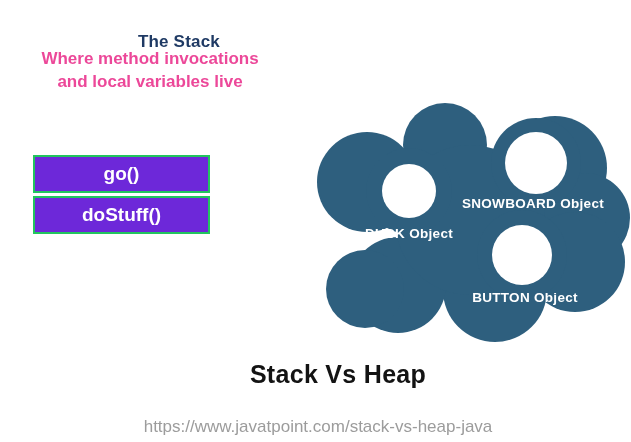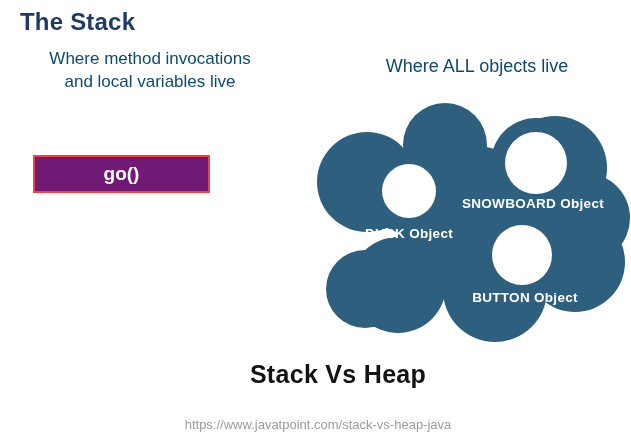--- a/index.html
+++ b/index.html
@@ -6,45 +6,46 @@
   .canvas {
     position: relative;
     width: 631px;
     height: 442px;
     background: #ffffff;
     overflow: hidden;
     font-family: "Liberation Sans", sans-serif;
   }
   .abs { position: absolute; }
   .col-title {
-    font-size: 24px;
+    font-size: 17px;
     font-weight: bold;
     color: #1f3a64;
-    text-align: left;
+    text-align: right;
     letter-spacing: 0.2px;
+    margin-top: 24px;
   }
   .col-subtitle {
     font-size: 17px;
-    font-weight: normal;
-    color: #0c4a6e;
+    font-weight: bold;
+    color: #ec4899;
     text-align: center;
     line-height: 1.35;
     white-space: pre-line;
   }
   .stack-title   { left: 20px;  top: 8px;  width: 200px; }
   .stack-subtitle{ left: 0px;   top: 48px; width: 300px; }
   .heap-title    { left: 376px; top: 8px;  width: 200px; }
   .heap-subtitle { left: 327px; top: 54px; width: 300px; font-size: 18px; }
 
   .stack-frames { left: 33px; top: 155px; width: 177px; display: flex; flex-direction: column; }
   .frame {
     height: 34px;
     margin-bottom: 3px;
-    background: #701a75;
-    border: 2px solid #ef4444;
+    background: #6d28d9;
+    border: 2px solid #22c55e;
     color: #ffffff;
     font-size: 19px;
     font-weight: bold;
     display: flex;
     align-items: center;
     justify-content: center;
   }
 
   .heap-cloud { left: 310px; top: 100px; }
   .cloud-label {
@@ -59,39 +60,39 @@
   .caption {
     left: 138px; top: 360px; width: 400px;
     font-size: 25px;
     font-weight: bold;
     color: #131313;
     text-align: center;
     letter-spacing: 0.3px;
   }
   .source-url {
     left: 18px; top: 417px; width: 600px;
-    font-size: 13px;
+    font-size: 17px;
     color: #9c9c9c;
     text-align: center;
   }
 </style>
 </head>
 <body>
 
 <div class="canvas">
 
   <div class="abs col-title stack-title">The Stack</div>
   <div class="abs col-subtitle stack-subtitle">Where method invocations
 and local variables live</div>
 
   <div class="abs stack-frames">
     <div class="frame">go()</div>
+    <div class="frame">doStuff()</div>
   </div>
 
-  <div class="abs col-subtitle heap-subtitle">Where ALL objects live</div>
 
   <svg class="abs heap-cloud" width="321" height="250" viewBox="310 100 321 250" xmlns="http://www.w3.org/2000/svg">
     <g fill="#2e5f7e">
       <circle cx="367" cy="182" r="50"></circle>
       <circle cx="445" cy="145" r="42"></circle>
       <circle cx="555" cy="168" r="52"></circle>
       <circle cx="585" cy="218" r="45"></circle>
       <circle cx="575" cy="262" r="50"></circle>
       <circle cx="495" cy="290" r="52"></circle>
       <circle cx="398" cy="285" r="48"></circle>

